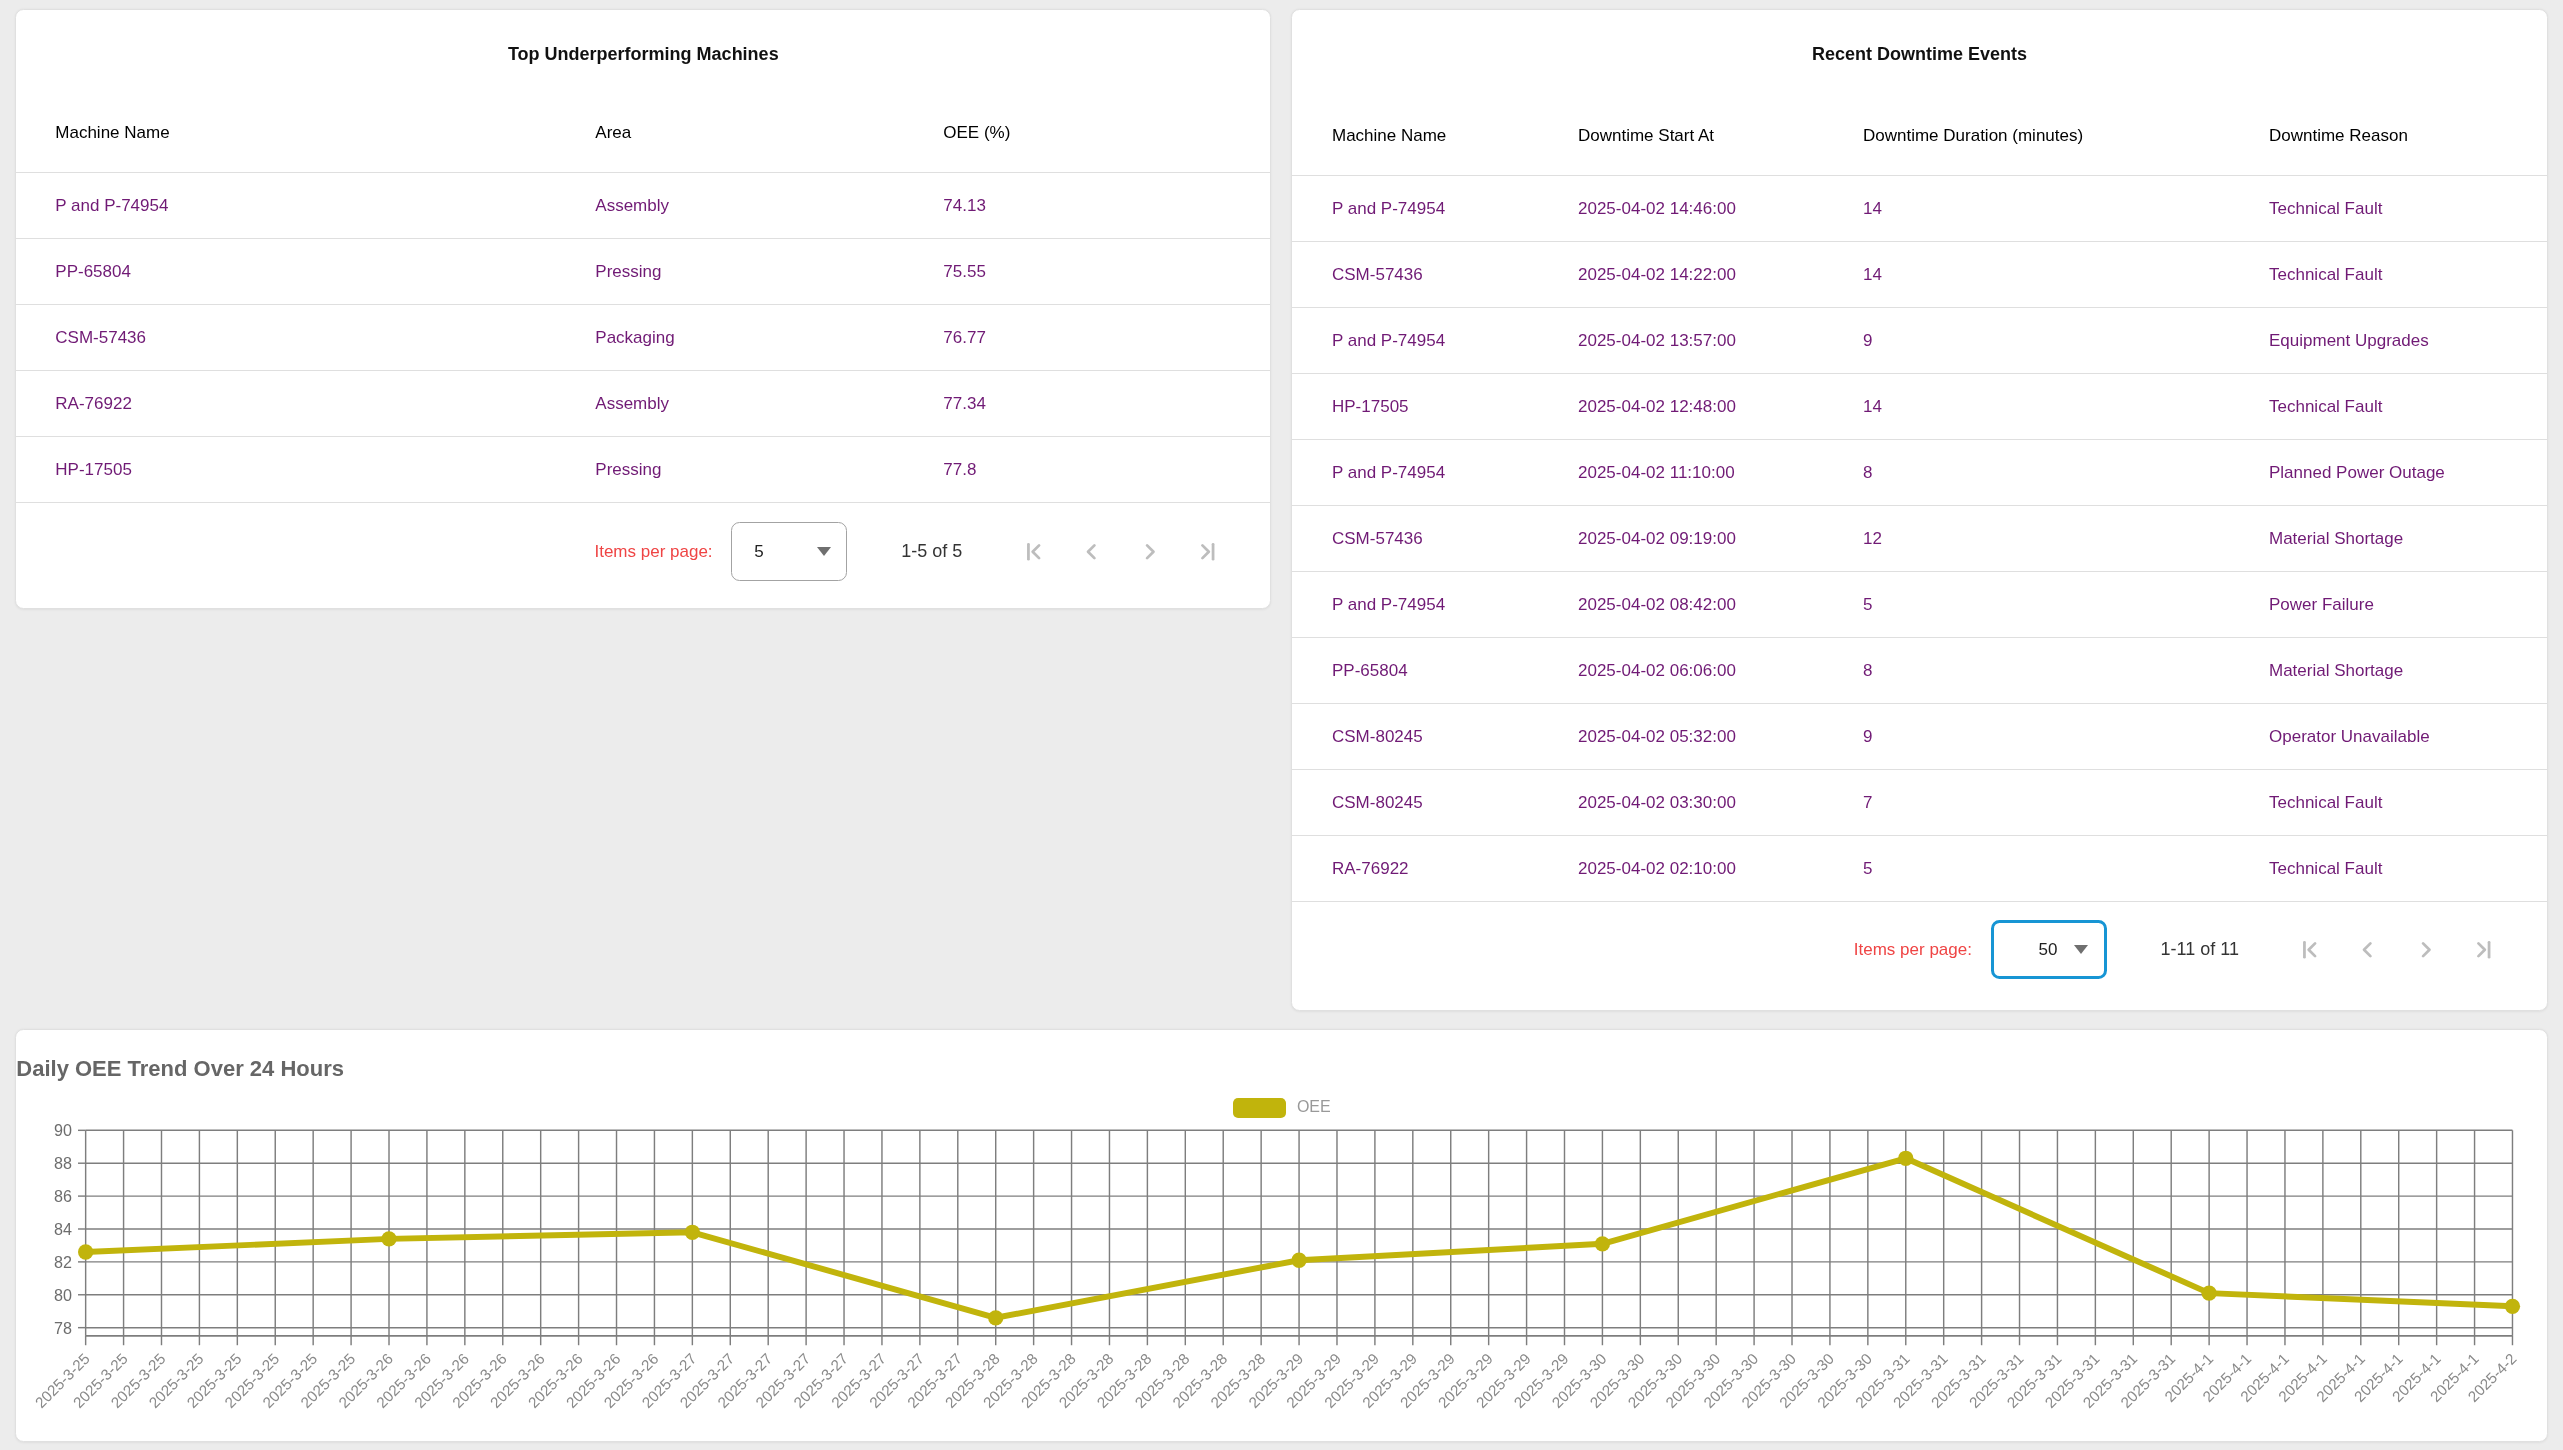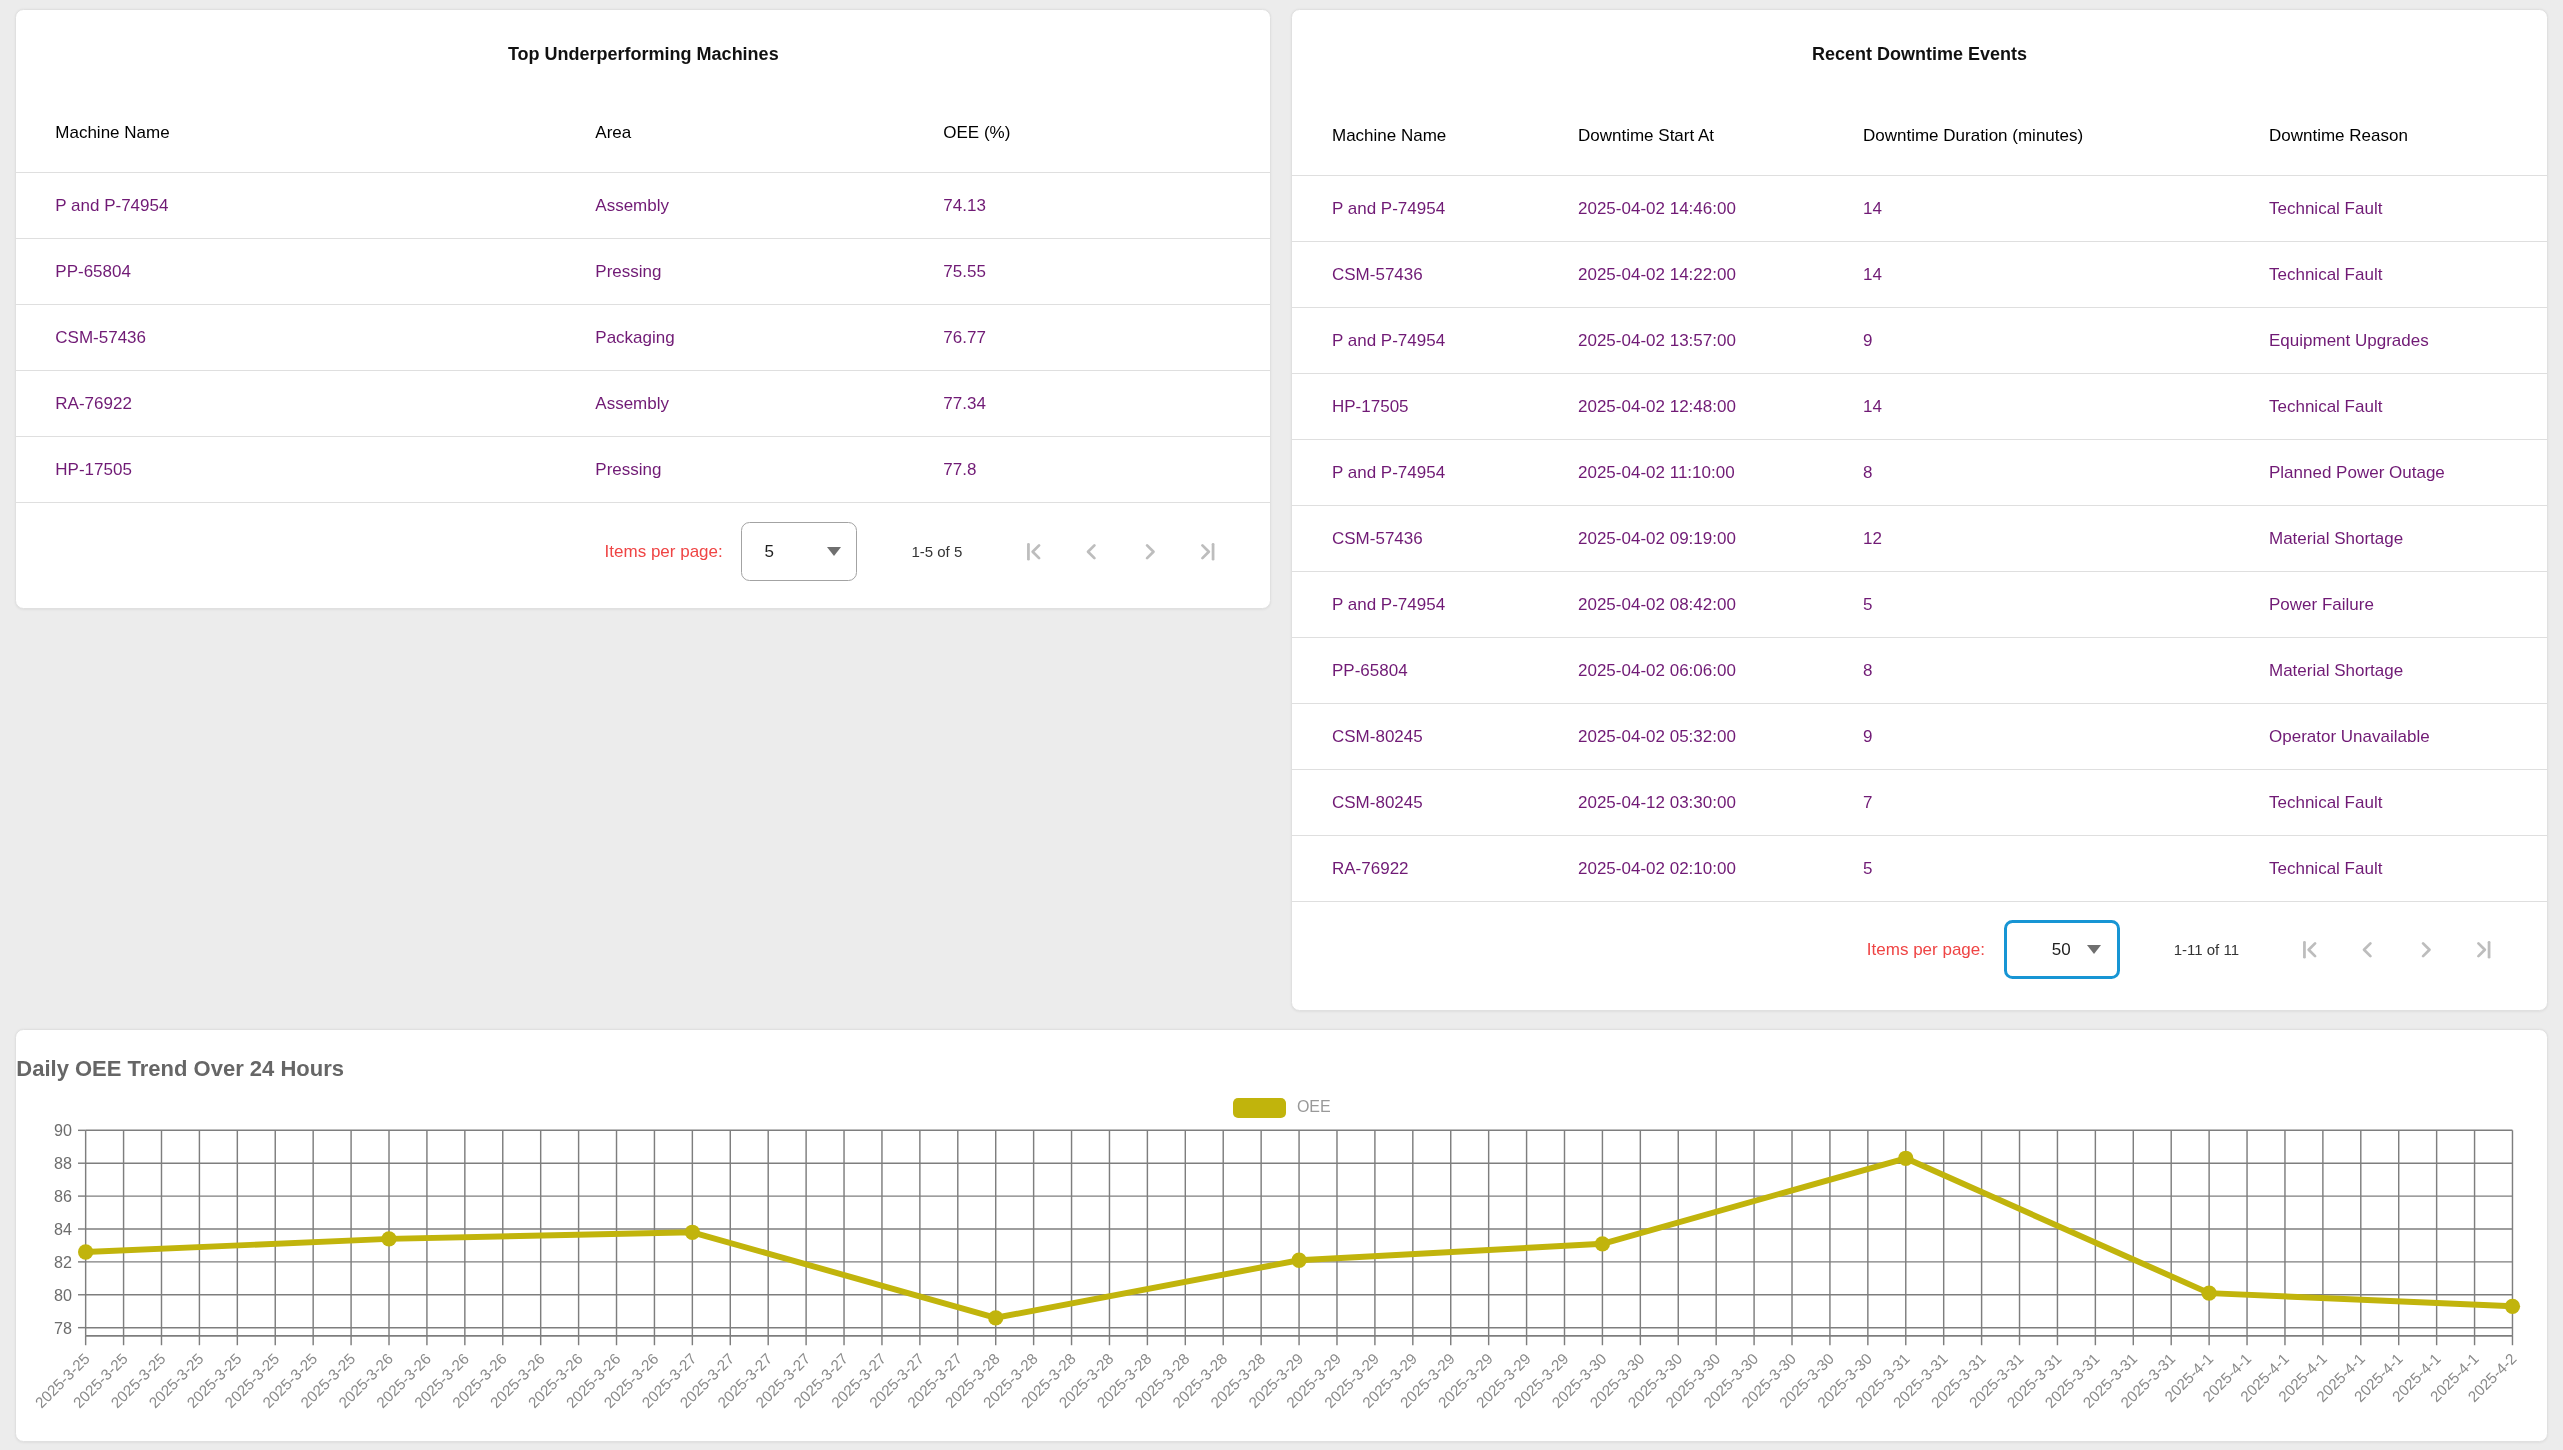--- a/index.html
+++ b/index.html
@@ -31,21 +31,21 @@
   #card-downtime .paginator { top:902px; }
   .pgn-label { font-size:17px; color:#ef4444; margin-right:18.7px; }
   .pgn-select { width:116px; height:59px; border-radius:8.5px; background:#fff;
     display:flex; align-items:center; cursor:pointer; }
   .pgn-select.plain   { border:1.7px solid #a3a3a3; }
   .pgn-select.focused { border:3.4px solid #1795d4;padding-left:23px; }
   .pgn-select .val { font-size:17px; color:#212121; padding-left:22px; }
   .caret { width:0; height:0; margin-left:auto; margin-right:15.3px;
     border-left:7.6px solid transparent; border-right:7.6px solid transparent;
     border-top:9.3px solid #6f6f6f; }
-  .pgn-range { font-size:15px; color:#343434; margin-left:54px; margin-right:42px; }
+  .pgn-range { font-size:18px; color:#343434; margin-left:54px; margin-right:42px; }
   .nav-btn { width:58px; height:58px; background:none; border:none; display:flex;
     align-items:center; justify-content:center; cursor:default; }
   .nav-btn svg { width:25.5px; height:25.5px; stroke:#bdbdbd; stroke-width:2.6;
     fill:none; stroke-linecap:round; stroke-linejoin:round; }
 
   .chart-title { position:absolute; top:25.5px; left:0; right:0; 
     font-size:22px; font-weight:700; color:#666; }
   .chart-legend { position:absolute; top:68px; left:0; right:0; display:flex;
     justify-content:center; gap:11px; cursor:pointer; }
   .legend-swatch { width:53px; height:20.4px; border-radius:5.1px; background:#c1b40c; }
@@ -197,21 +197,21 @@
         <td>Material Shortage</td>
       </tr>
       <tr>
         <td>CSM-80245</td>
         <td>2025-04-02 05:32:00</td>
         <td>9</td>
         <td>Operator Unavailable</td>
       </tr>
       <tr>
         <td>CSM-80245</td>
-        <td>2025-04-12 03:30:00</td>
+        <td>2025-04-02 03:30:00</td>
         <td>7</td>
         <td>Technical Fault</td>
       </tr>
       <tr>
         <td>RA-76922</td>
         <td>2025-04-02 02:10:00</td>
         <td>5</td>
         <td>Technical Fault</td>
       </tr>
     </tbody>

